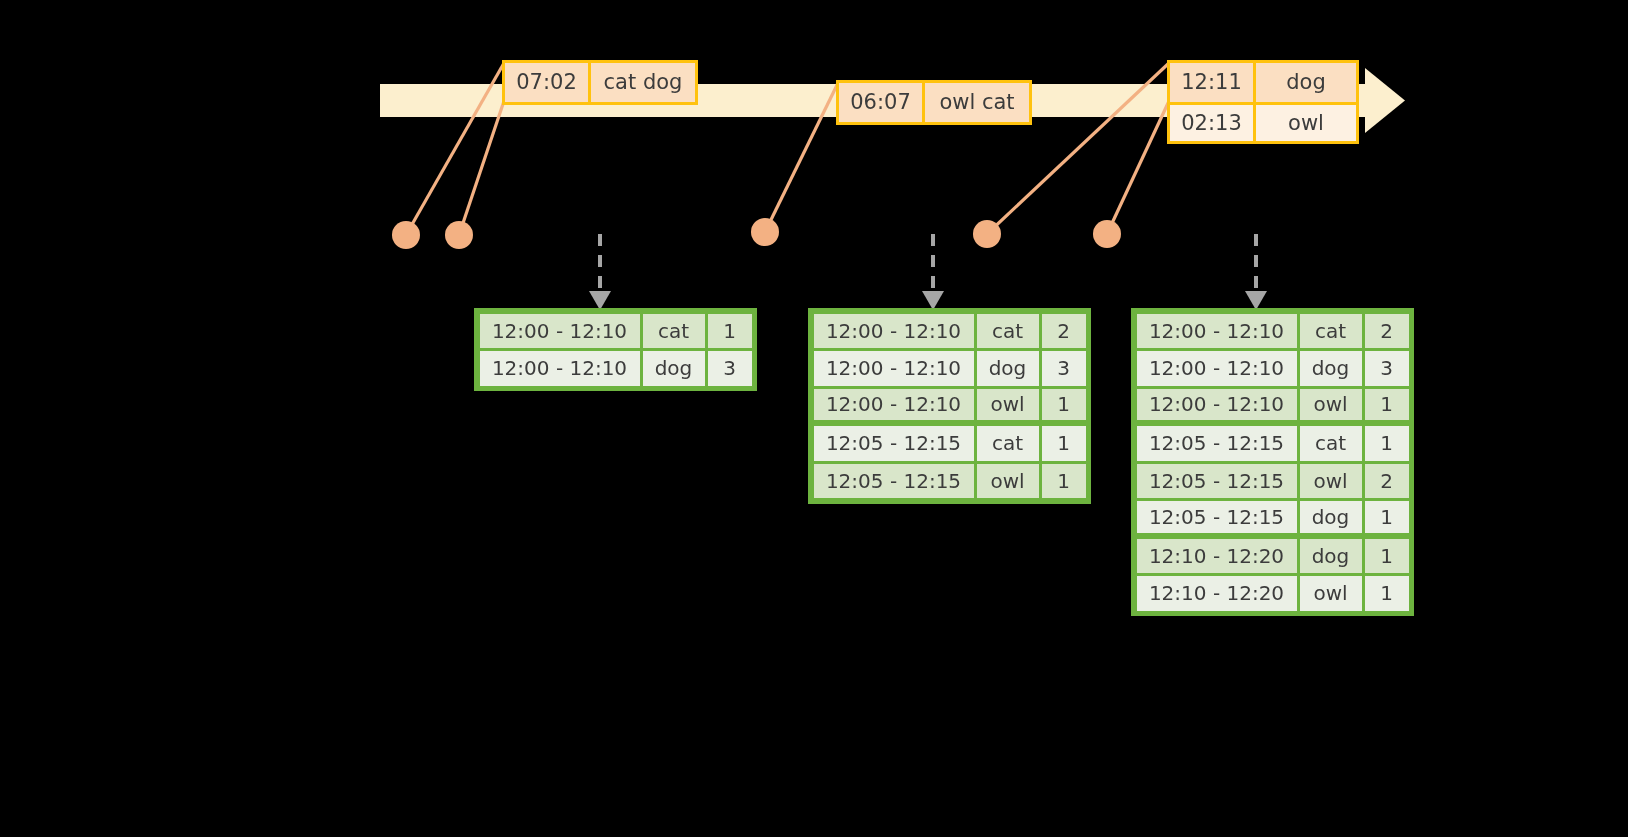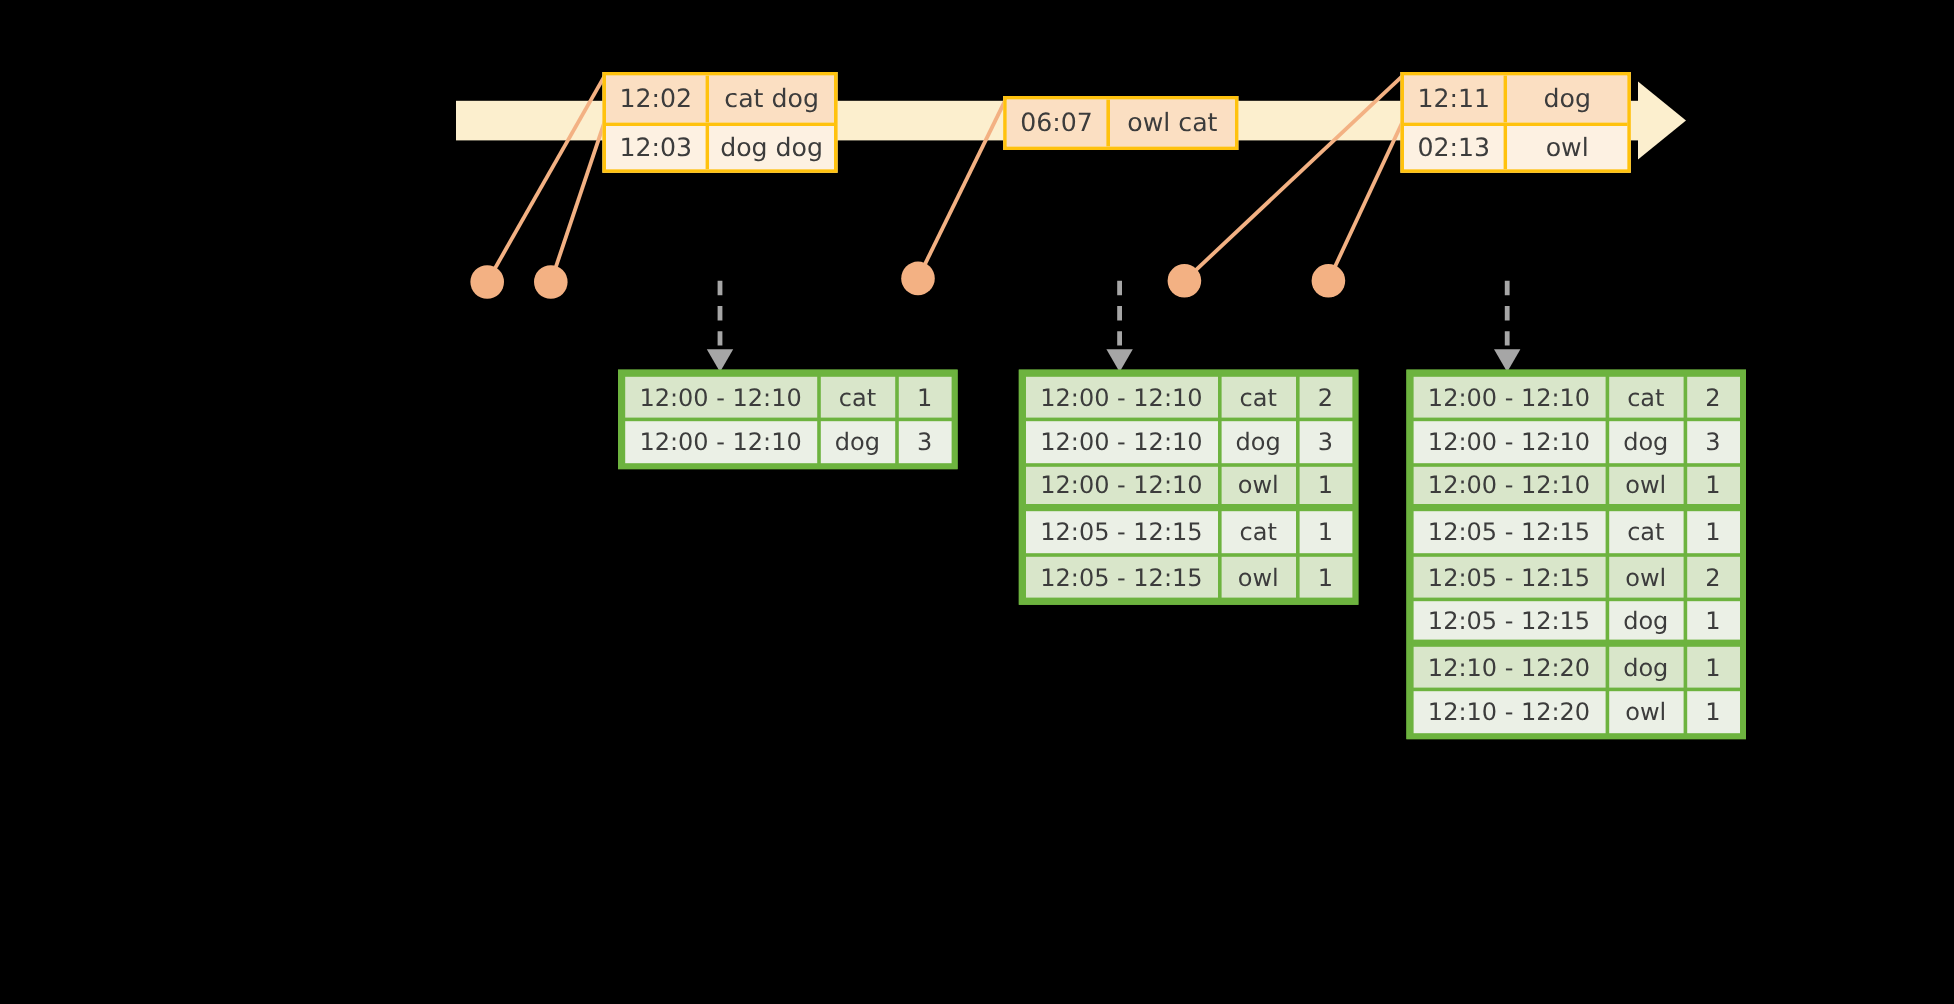--- a/index.html
+++ b/index.html
@@ -63,21 +63,20 @@
   .event-row .cell.words {
     flex: 1;
   }
 
   
   .result-table {
     position: absolute;
     border: 4px solid #6DB33F;
     box-sizing: border-box;
     background: #6DB33F;
-    margin-left: 41px;
   }
   .res-row {
     display: flex;
     height: 37.5px;
     box-sizing: border-box;
   }
   .res-row .rcell {
     display: flex;
     align-items: center;
     justify-content: center;
@@ -135,26 +134,22 @@
       <g>
         <line x1="1256" y1="234" x2="1256" y2="292" stroke-dasharray="12 9"></line>
         <polygon points="1245,291 1267,291 1256,310" stroke="none"></polygon>
       </g>
     </g>
   </svg>
 
   <div id="event-boxes">
       <div class="event-box" style="left: 502px; top: 60px; width: 196px;">
         <div class="event-row shade-a">
-          <div class="cell time">12:02</div>
+          <div class="cell time">07:02</div>
           <div class="cell words">cat dog</div>
-        </div>
-        <div class="event-row shade-b">
-          <div class="cell time">12:03</div>
-          <div class="cell words">dog dog</div>
         </div>
       </div>
       <div class="event-box" style="left: 836px; top: 80px; width: 196px;">
         <div class="event-row shade-a">
           <div class="cell time">06:07</div>
           <div class="cell words">owl cat</div>
         </div>
       </div>
       <div class="event-box" style="left: 1167px; top: 60px; width: 192px;">
         <div class="event-row shade-a">

